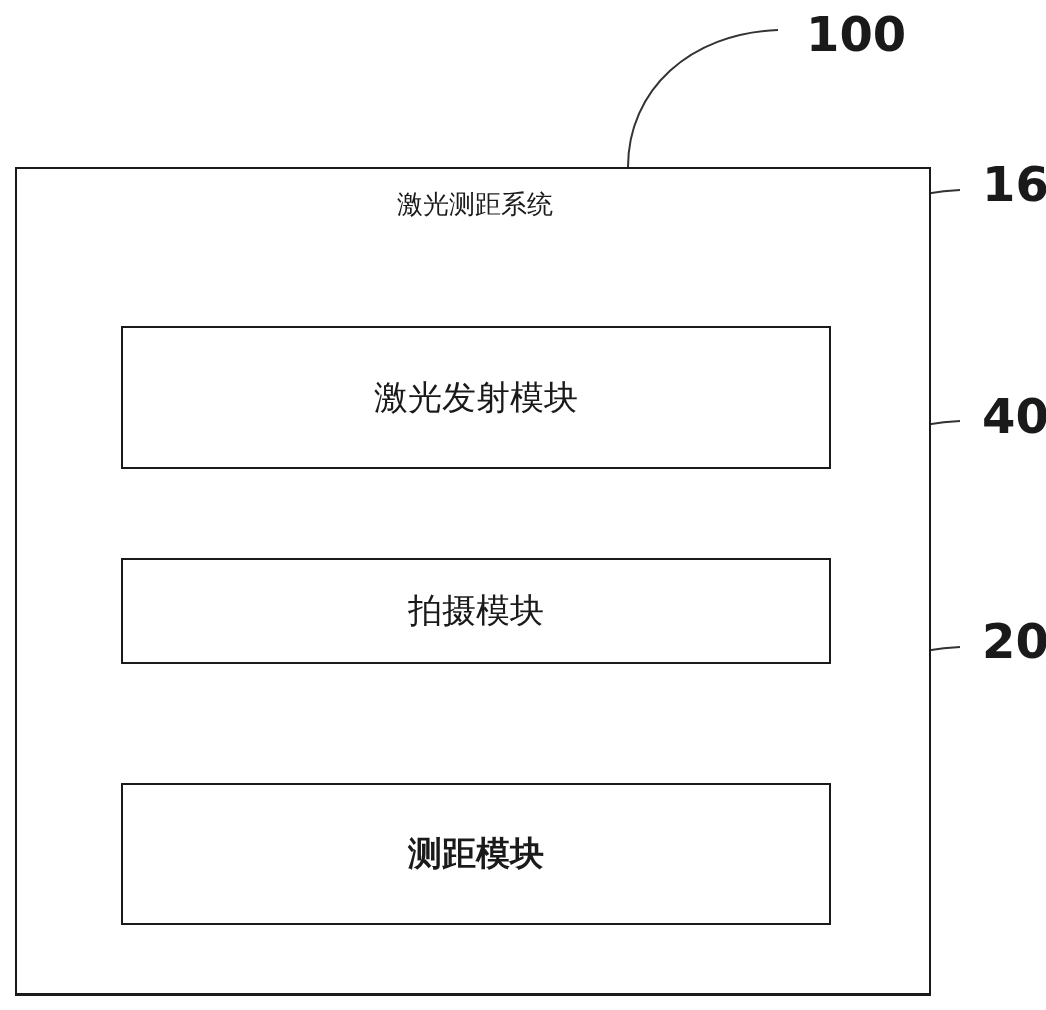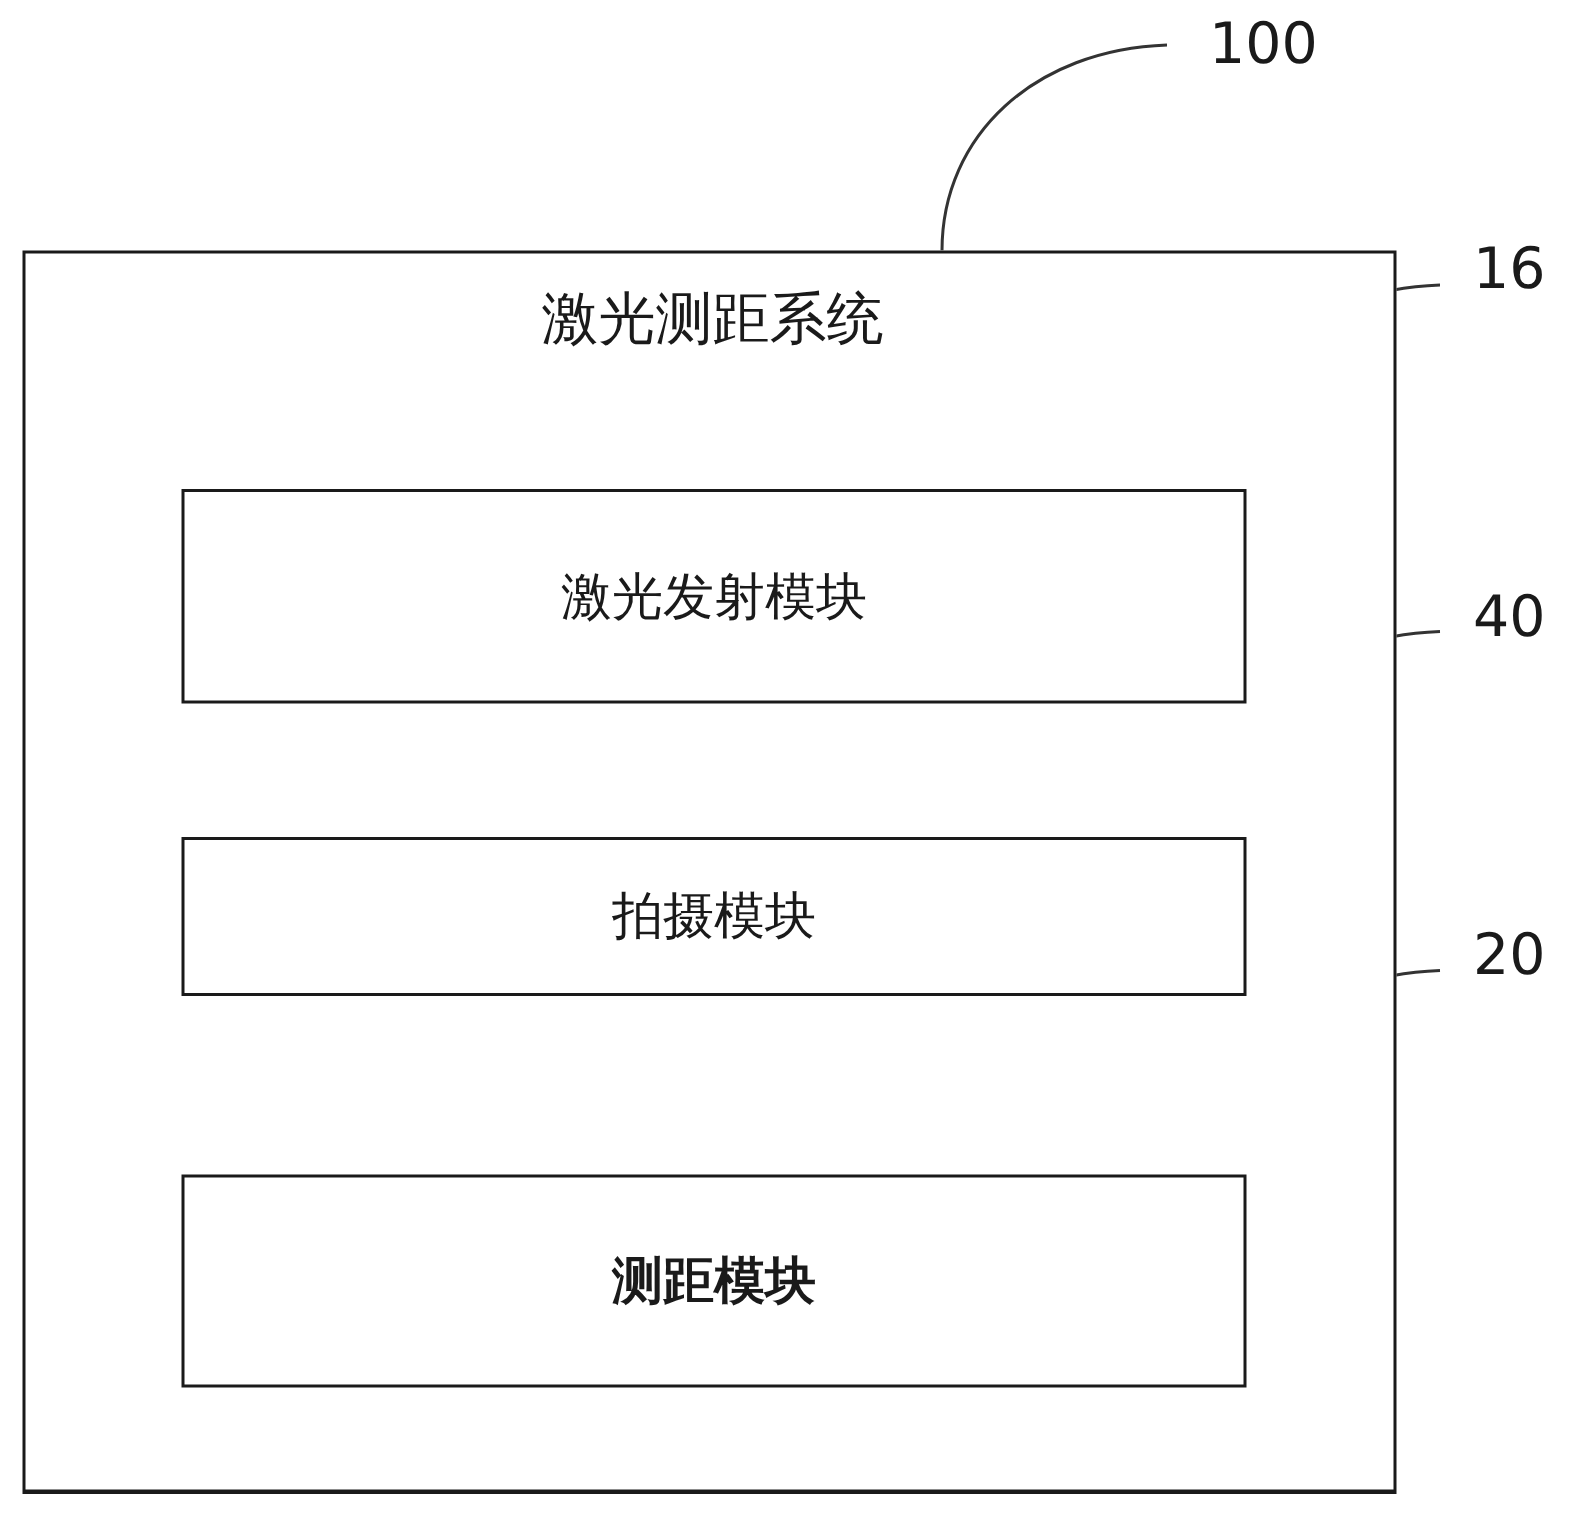--- a/index.html
+++ b/index.html
@@ -2,22 +2,22 @@
 <html><head>
 <meta charset="utf-8">
 <style>
   html, body { margin: 0; padding: 0; background: #ffffff; }
   body { width: 1046px; height: 1010px; position: relative; overflow: hidden;
          font-family: "DejaVu Sans", "Liberation Sans", sans-serif; color: #1a1a1a; }
   svg { position: absolute; left: 0; top: 0; }
   .box { position: absolute; box-sizing: border-box; border: 2px solid #1a1a1a; background: #fff; }
   .outer { left: 15px; top: 167px; width: 916px; height: 829px; border-bottom-width: 3px; }
   .module { left: 121px; width: 710px; display: flex; align-items: center; justify-content: center; font-size: 34px; }
-  .title { position: absolute; left: 0; width: 916px; top: 18px; text-align: center; font-size: 38px; font-family: Liberation Mono, monospace; }
-  .ref { position: absolute; font-size: 38px; line-height: 1; }
+  .title { position: absolute; left: 0; width: 916px; top: 18px; text-align: center; font-size: 26px; font-family: Liberation Mono, monospace; }
+  .ref { position: absolute; font-size: 48px; line-height: 1; font-weight: bold; }
 </style>
 </head>
 <body>
 
 <svg width="1046" height="1010">
   <path d="M628,167 C628,90 690,33 778,30" fill="none" stroke="#333" stroke-width="2"></path>
   <path d="M810,326 C810,250 870,193 960,190" fill="none" stroke="#333" stroke-width="2"></path>
   <path d="M810,558 C810,480 870,424 960,421" fill="none" stroke="#333" stroke-width="2"></path>
   <path d="M810,783 C810,706 870,650 960,647" fill="none" stroke="#333" stroke-width="2"></path>
   <line x1="478" y1="467" x2="478" y2="558" stroke="#1a1a1a" stroke-width="2"></line>

